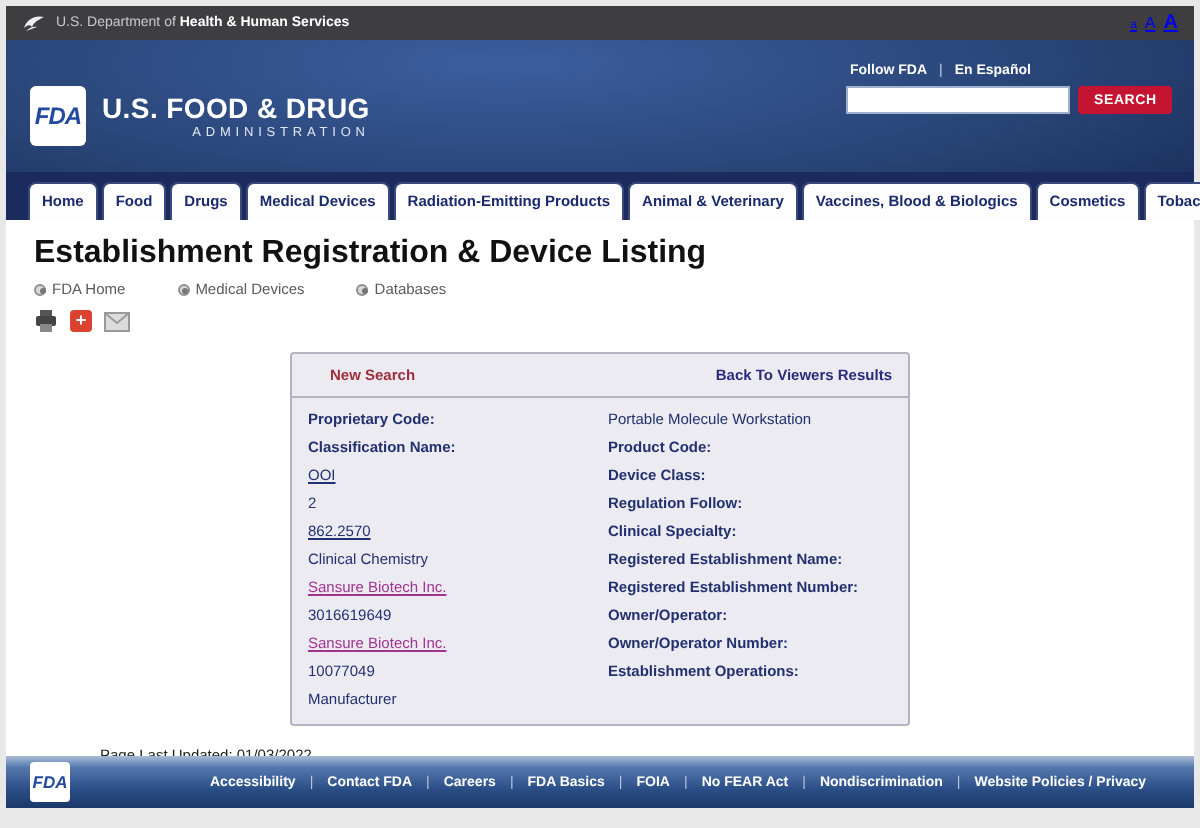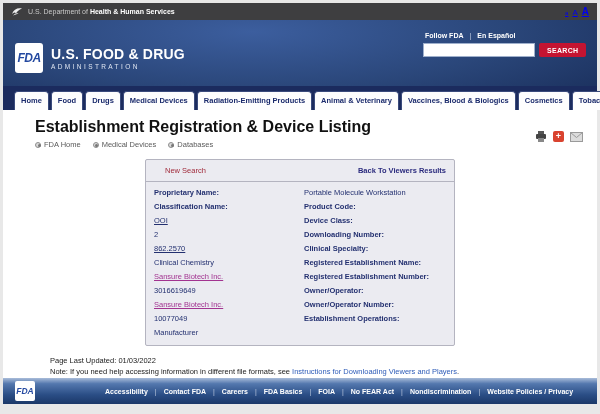--- a/index.html
+++ b/index.html
@@ -10,51 +10,51 @@
   
   .hhs-bar { height:17px; background:#3e3e40; display:flex; align-items:center; padding:0 8px; color:#c9c9c9; font-size:7px; }
   .hhs-eagle { width:12px; height:11px; margin-right:5px; display:inline-flex; }
   .hhs-bold { color:#ffffff; font-weight:bold; }
   .font-sizes { margin-left:auto; display:flex; align-items:baseline; gap:4px; color:#e8e8e8; }
   .fs1 { font-size:6px; } .fs2 { font-size:8px; } .fs3 { font-size:10px; font-weight:bold; }
 
   
   .masthead { height:66px; background:radial-gradient(ellipse 90% 180% at 42% 18%, #3c5e9e 0%, #2a4679 48%, #1a2f5c 85%, #142646 100%); display:flex; align-items:center; padding:0 12px; position:relative; }
   .fda-logo { width:28px; height:30px; background:#ffffff; border-radius:3px; display:flex; align-items:center; justify-content:center; color:#2449a0; font-weight:bold; font-style:italic; font-size:12px; letter-spacing:-0.5px; margin-top:10px; }
-  .agency { margin-left:8px; margin-top:10px; color:#fff; }
+  .agency { margin-left:8px; margin-top:10px; color:#fff;text-align:right; }
   .agency-line1 { font-size:14px; font-weight:bold; letter-spacing:0.2px; }
   .agency-line2 { font-size:6.5px; letter-spacing:2.4px; margin-top:1px; color:#dfe6f2; }
   .head-right { position:absolute; right:14px; top:12px; width:160px; }
   .head-links { color:#ffffff; font-size:7px; font-weight:bold; display:flex; gap:6px; margin-bottom:4px; padding-left:2px; }
   .head-links .sep { font-weight:normal; color:#c7d2e6; }
   .search-row { display:flex; gap:4px; }
   .search-input { width:112px; height:14px; border:1px solid #9fb0cc; font-size:8px; padding:0 3px; background:#fff; }
   .search-btn { height:14px; background:#c41431; color:#fff; border:none; font-size:7px; font-weight:bold; padding:0 8px; border-radius:2px; letter-spacing:0.3px; }
 
   
   .tabs { height:24px; background:#1b2b5e; display:flex; align-items:flex-end; gap:2px; padding:0 0 0 11px; }
   .tab { background:#fdfdfe; color:#1a2a6c; font-size:7.5px; font-weight:bold; padding:4px 6px 5px 6px; border:1px solid #3a4a7c; border-bottom:none; border-radius:4px 4px 0 0; white-space:nowrap; text-decoration:none; }
 
   
   .main { height:268px; background:#ffffff; overflow:hidden; position:relative; }
-  .title-row { display:flex; justify-content:space-between; align-items:center; padding:8px 14px 0 32px; }
+  .title-row { display:flex; justify-content:space-between; align-items:flex-start; padding:8px 14px 0 14px;flex-direction:column; }
   h1.page-title { font-size:16px; color:#111111; font-weight:bold; }
-  .breadcrumbs { display:flex; align-items:center; gap:12px; margin-top:4px; font-size:7.5px; color:#5a5a5a; }
+  .breadcrumbs { display:flex; align-items:center; gap:26px; margin-top:4px; font-size:7.5px; color:#5a5a5a; }
   .crumb { display:flex; align-items:center; gap:3px; color:#5a5a5a; text-decoration:none; }
   .crumb-icon { width:6px; height:6px; border:1px solid #8f8f8f; border-radius:50%; display:inline-block; position:relative; background:#d9d9d9; }
   .crumb-icon::after { content:""; position:absolute; left:1.5px; top:1.5px; width:3px; height:3px; background:#777; border-radius:50%; }
   .action-icons { display:flex; gap:6px; margin-top:6px; }
   .icon-print { width:12px; height:11px; display:inline-flex; }
   .icon-share { width:11px; height:11px; background:#d9432f; border-radius:2px; color:#fff; font-size:9px; font-weight:bold; line-height:10px; text-align:center; display:inline-block; }
   .icon-mail { width:13px; height:10px; display:inline-flex; margin-top:1px; }
 
   
   .panel { width:310px; margin:10px auto 0 auto; background:#ebebf1; border:1px solid #b4b4c0; border-radius:2px; font-size:7.5px; }
   .panel-head { display:flex; justify-content:space-between; padding:6px 8px; border-bottom:1px solid #b4b4c0; }
-  .link-new-search { color:#a12c3c; text-decoration:none; font-weight:400;padding-left:11px; }
+  .link-new-search { color:#a12c3c; text-decoration:none; font-weight:700;padding-left:11px; }
   .link-back { color:#2b2b7e; text-decoration:none; font-weight:600; }
   .panel-body { padding:6px 8px 8px 8px; display:grid; grid-template-columns:146px 1fr; row-gap:5px; column-gap:4px; }
   .row-label { color:#233070; font-weight:bold; }
   .row-value { color:#233070; }
   .row-value a.navy { color:#233070; }
   .row-value a.magenta { color:#a23390; text-decoration:underline; }
 
   
   .info { padding:10px 0 0 11px; font-size:7.5px; color:#222; line-height:1.45;margin-left:36px; }
   .info a { color:#2e5cb8; text-decoration:none; }
@@ -155,28 +155,28 @@
         </span>
       </div>
     </div>
 
     <section class="panel">
       <div class="panel-head">
         <a class="link-new-search" href="#">New Search</a>
         <a class="link-back" href="#">Back To Viewers Results</a>
       </div>
       <div class="panel-body">
-          <div class="row-label">Proprietary Name:</div>
+          <div class="row-label">Proprietary Code:</div>
           <div class="row-value">Portable Molecule Workstation</div>
           <div class="row-label">Classification Name:</div>
           <div class="row-label">Product Code:</div>
           <div class="row-value"><a href="#" class="navy">OOI</a></div>
           <div class="row-label">Device Class:</div>
           <div class="row-value">2</div>
-          <div class="row-label">Downloading Number:</div>
+          <div class="row-label">Regulation Follow:</div>
           <div class="row-value"><a href="#" class="navy">862.2570</a></div>
           <div class="row-label">Clinical Specialty:</div>
           <div class="row-value">Clinical Chemistry</div>
           <div class="row-label">Registered Establishment Name:</div>
           <div class="row-value"><a href="#" class="magenta">Sansure Biotech Inc.</a></div>
           <div class="row-label">Registered Establishment Number:</div>
           <div class="row-value">3016619649</div>
           <div class="row-label">Owner/Operator:</div>
           <div class="row-value"><a href="#" class="magenta">Sansure Biotech Inc.</a></div>
           <div class="row-label">Owner/Operator Number:</div>

